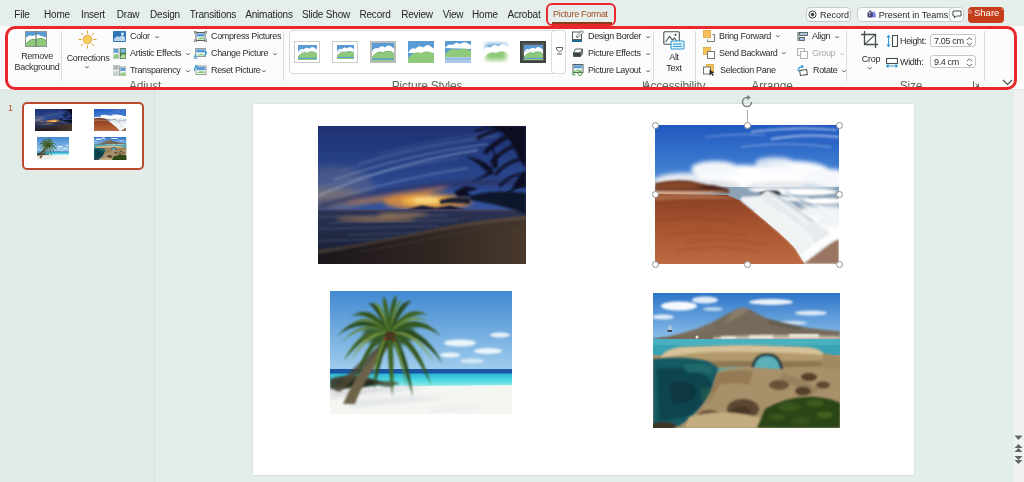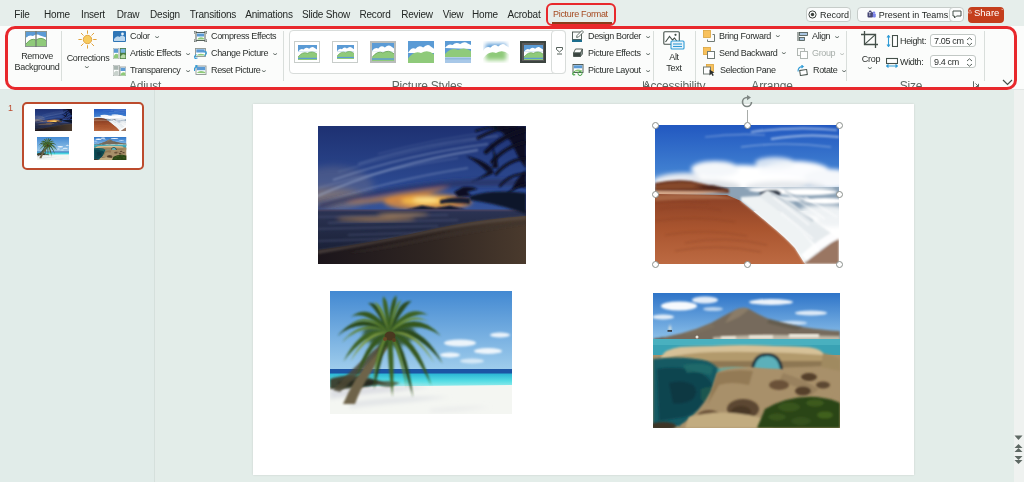--- a/index.html
+++ b/index.html
@@ -458,21 +458,21 @@
   <span>Transparency</span>
     <span class="chev">⌄</span>
 </div>
 <div class="row" style="left:194px;top:27.5px">
   <svg width="13" height="11" viewBox="0 0 13 11">
       <rect x="2" y="1.5" width="9" height="8" fill="#fff" stroke="#44504a" stroke-width="0.9"></rect>
       <rect x="3" y="2.5" width="7" height="3" fill="#5b9bd5"></rect>
       <path d="M3,8.5 Q5.5,5 9.9,7 L9.9,8.5 Z" fill="#8fca7a"></path>
       <path d="M0,0 L3,0 M0,0 L0,3 M13,0 L10,0 M13,0 L13,3 M0,11 L3,11 M0,11 L0,8 M13,11 L10,11 M13,11 L13,8" stroke="#44504a" stroke-width="1"></path>
     </svg>
-  <span>Compress Effects</span>
+  <span>Compress Pictures</span>
 </div>
 <div class="row" style="left:194px;top:44.5px">
   <svg width="13" height="11" viewBox="0 0 13 11">
       <rect x="1.5" y="0.5" width="10" height="8" fill="#fff" stroke="#8a9490" stroke-width="0.9"></rect>
       <rect x="2.3" y="1.3" width="8.4" height="3.2" fill="#5b9bd5"></rect>
       <path d="M2.3,7.6 Q5,4.5 10.7,6.5 L10.7,7.6 Z" fill="#8fca7a"></path>
       <path d="M1,10.5 Q0,7.5 2.5,6.5 M1,10.5 L3.5,10 M1,10.5 L0.5,8" stroke="#2e9bd6" stroke-width="1.1" fill="none"></path>
       <path d="M12,3.5 Q13,6.5 10.5,7.8 M12,3.5 L9.8,4 M12,3.5 L12.4,6" stroke="#2e9bd6" stroke-width="1.1" fill="none"></path>
     </svg>
   <span>Change Picture</span>

